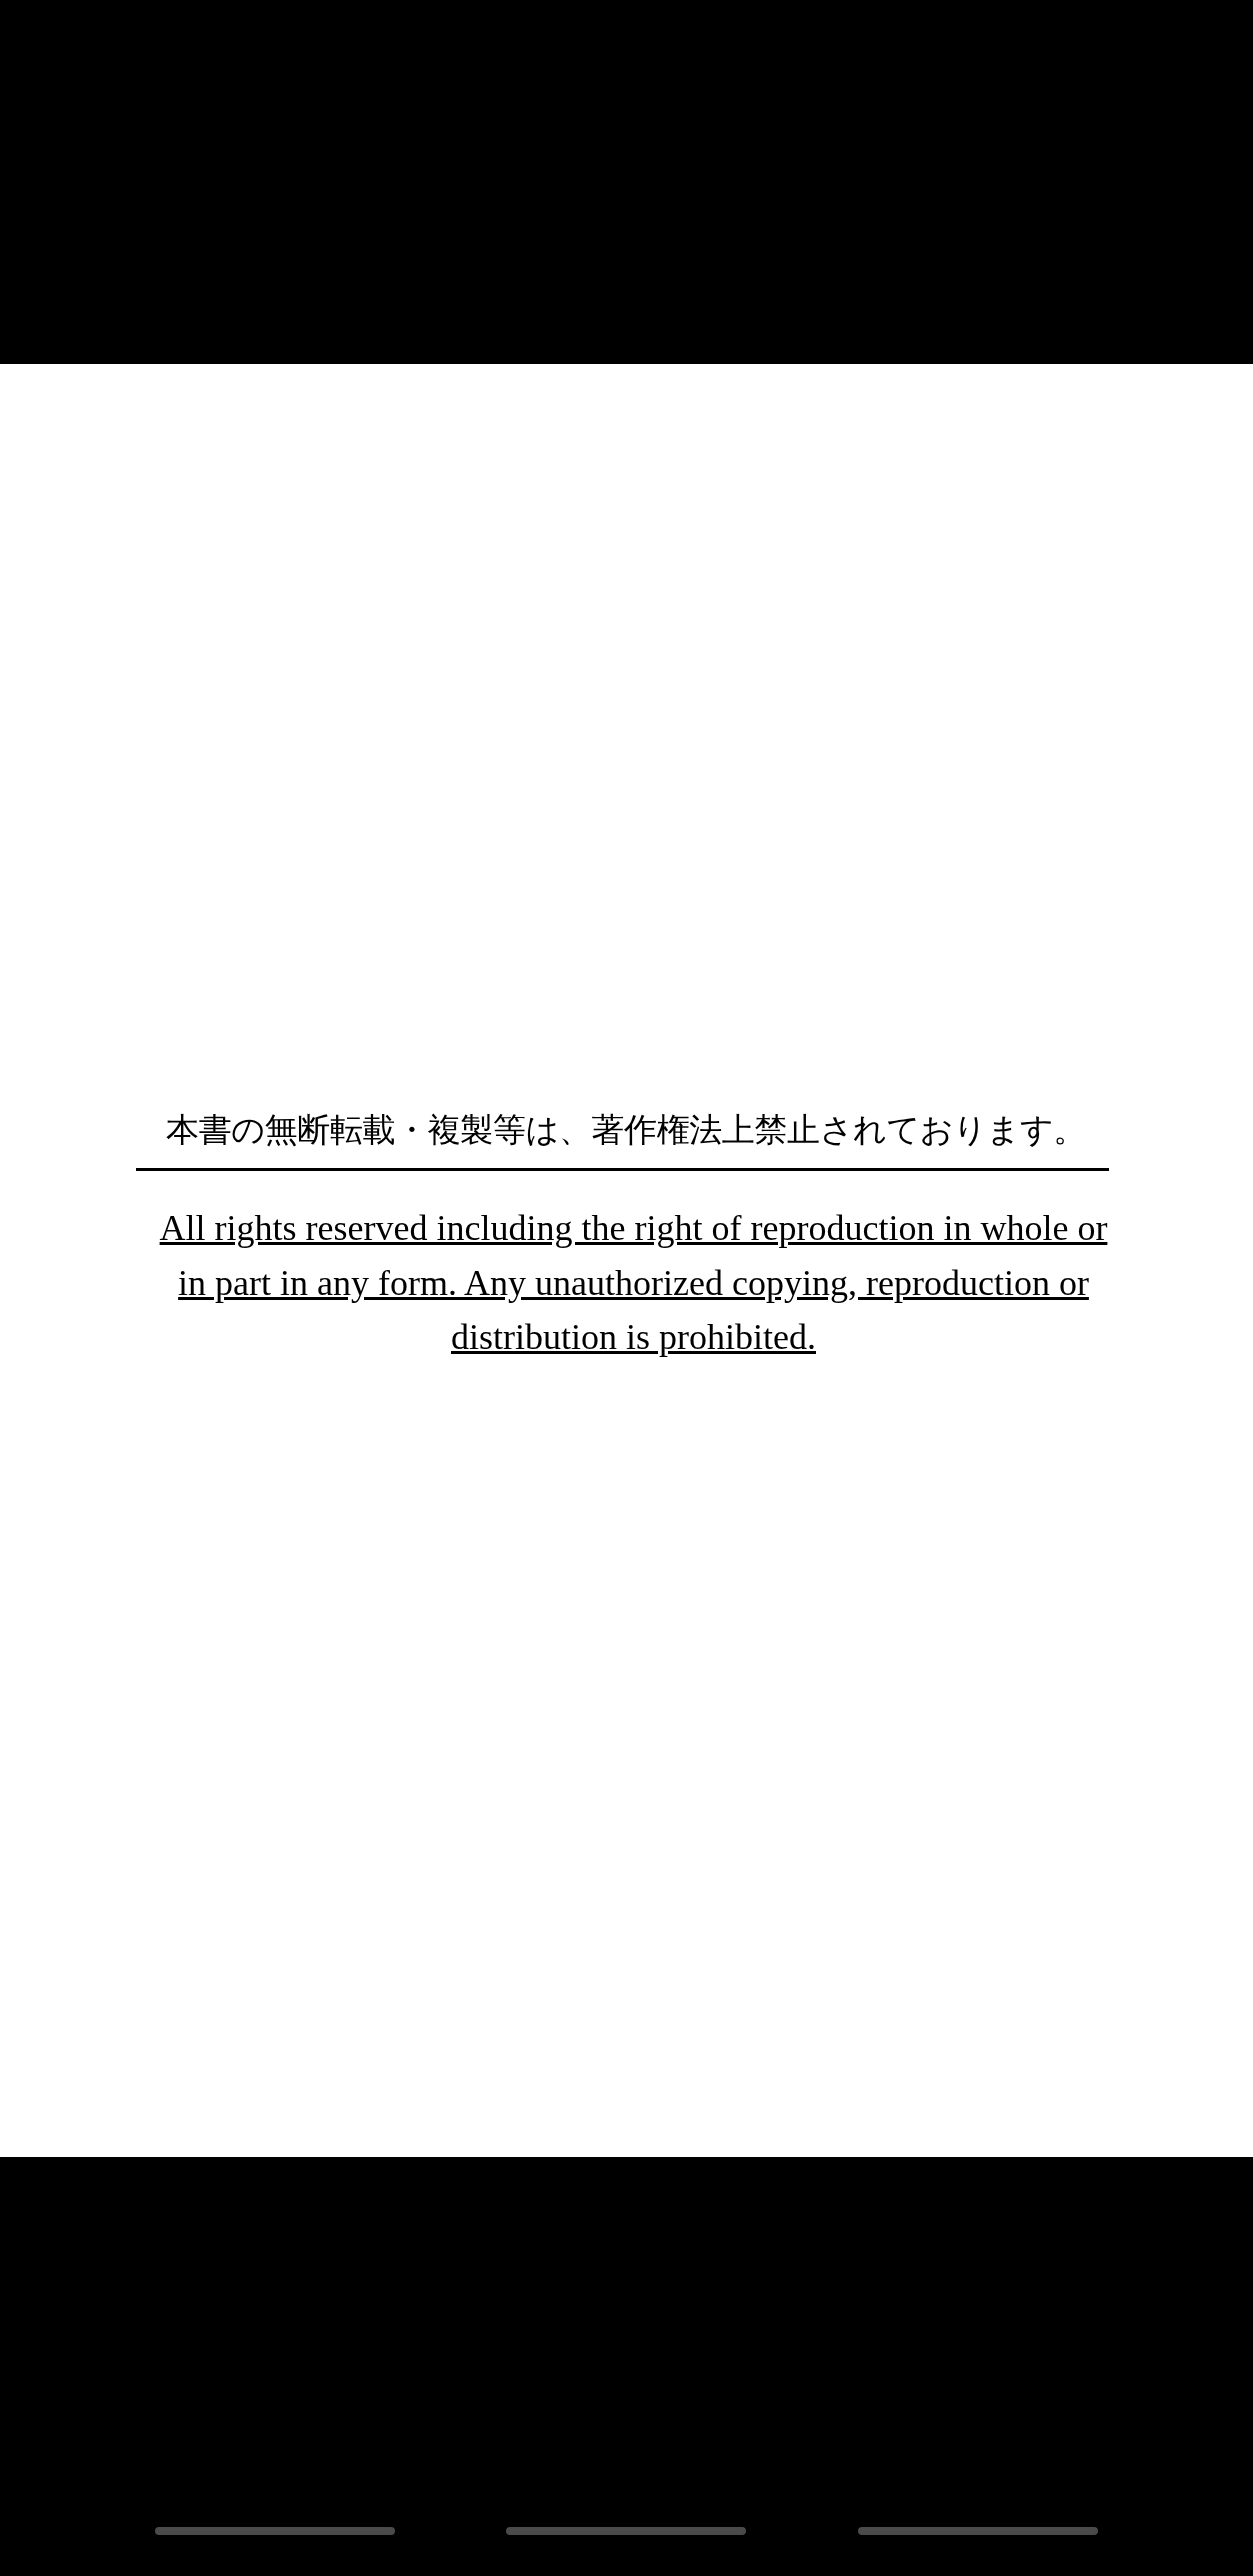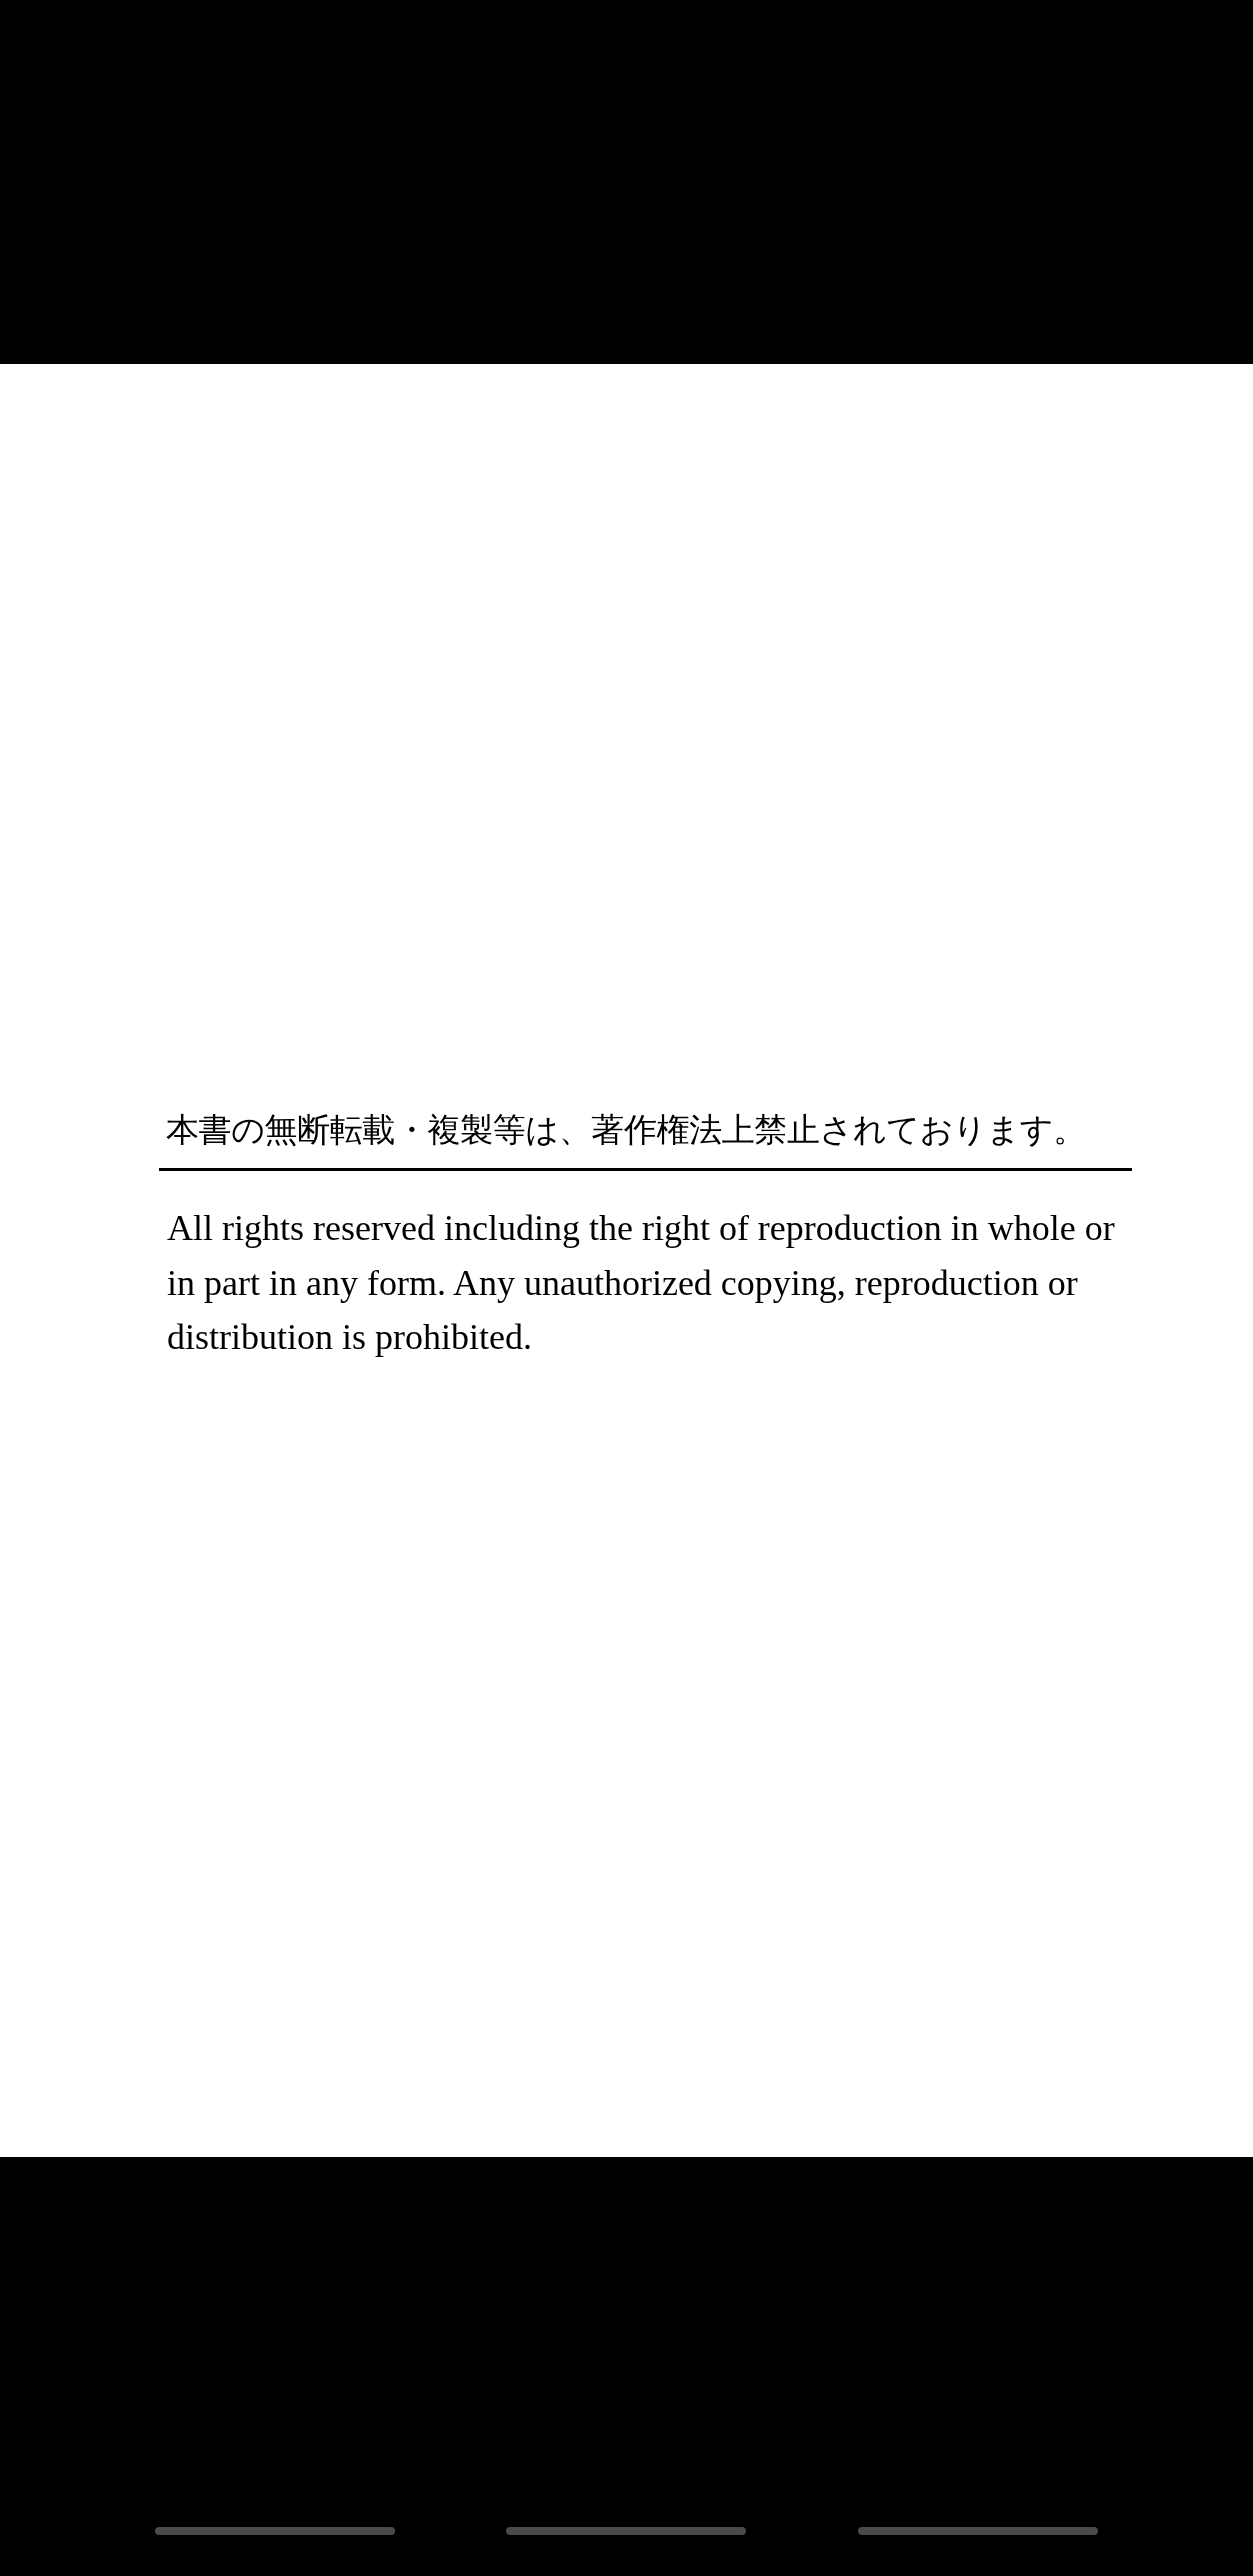--- a/index.html
+++ b/index.html
@@ -27,23 +27,24 @@
     position: absolute;
     left: 0;
     top: 364px;
     width: 1253px;
     height: 1793px;
     background: #ffffff;
   }
 
   .page-content {
     position: absolute;
-    left: 166px;
+    left: 143px;
     top: 744px;
     width: 966px;
+    text-align: center;
   }
 
   .jp-notice {
     font-family: "DejaVu Sans", sans-serif;
     font-size: 33px;
     line-height: 1.35;
     color: #000000;
     letter-spacing: -0.4px;
     white-space: nowrap;
     margin: 0 0 15.7px 0;
@@ -54,22 +55,23 @@
     height: 2.6px;
     background: #000000;
     margin: 0 0 30px -7px;
   }
 
   .en-notice {
     font-family: "Liberation Serif", serif;
     font-size: 36px;
     line-height: 1.52;
     color: #000000;
-    margin: 1px;
+    margin: 16px;
     width: 949px;
+    text-decoration: underline;
   }
 
   
   .nav-bars {
     position: absolute;
     left: 0;
     bottom: 40px;
     width: 1253px;
     height: 8.7px;
   }

